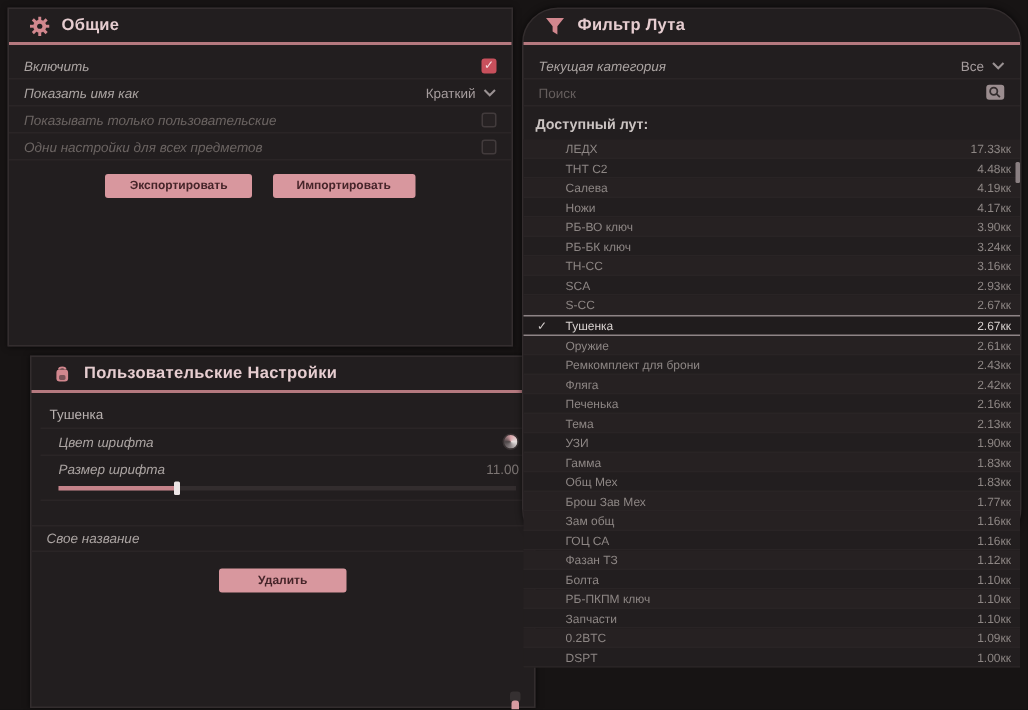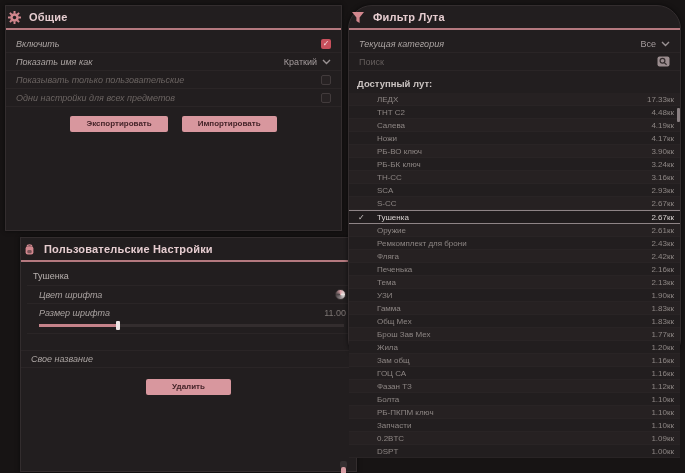--- a/index.html
+++ b/index.html
@@ -13,21 +13,21 @@
   #root { position:relative; width:685px; height:473px; background:#171414; }
 
   .panel {
     position:absolute;
     background:#221e1f;
     border:1px solid #332d2e;
     box-shadow:0 0 4px rgba(0,0,0,.6);
   }
   .panel-header {
     display:flex; align-items:center; gap:8px;
-    height:24px; padding:0 2px;
+    height:24px; padding:0 14px;
     border-bottom:2px solid #b5797f;
   }
   .panel-title { font-size:11px; font-weight:bold; color:#e6cdd0; letter-spacing:.2px; }
 
   .row {
     display:flex; align-items:center; justify-content:space-between;
     height:18px; padding:0 10px;
     border-bottom:1px solid #2a2526;
     font-size:9px;
   }
@@ -338,25 +338,20 @@
           <div class="lrow">
             <span class="lcheck">✓</span>
             <span class="lname">Общ Мех</span>
             <span class="lval">1.83кк</span>
           </div>
           <div class="lrow alt">
             <span class="lcheck">✓</span>
             <span class="lname">Брош Зав Мех</span>
             <span class="lval">1.77кк</span>
           </div>
-          <div class="lrow">
-            <span class="lcheck">✓</span>
-            <span class="lname">Жила</span>
-            <span class="lval">1.20кк</span>
-          </div>
           <div class="lrow alt">
             <span class="lcheck">✓</span>
             <span class="lname">Зам общ</span>
             <span class="lval">1.16кк</span>
           </div>
           <div class="lrow">
             <span class="lcheck">✓</span>
             <span class="lname">ГОЦ СА</span>
             <span class="lval">1.16кк</span>
           </div>

